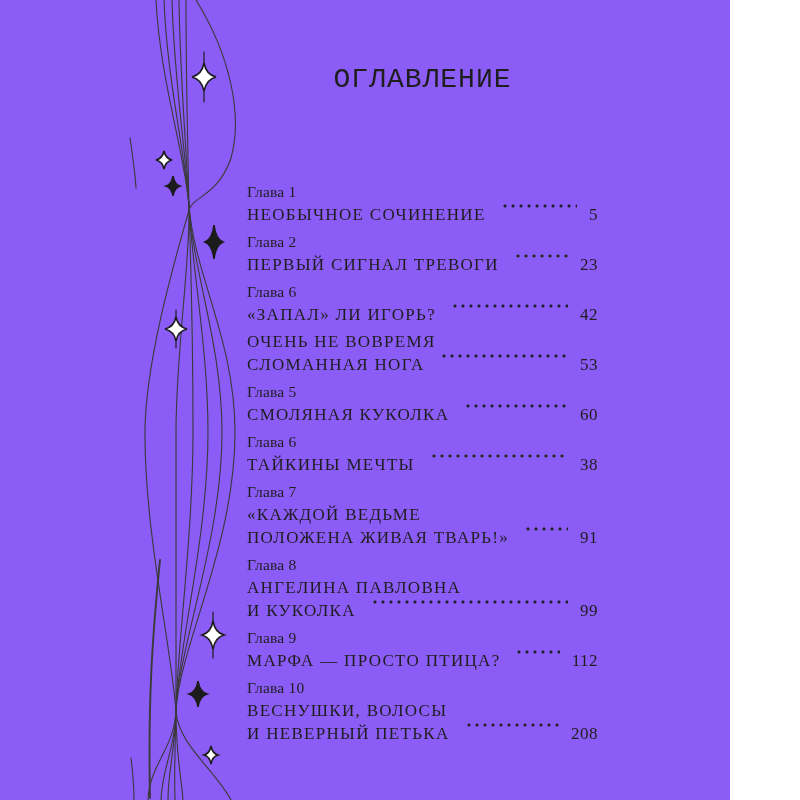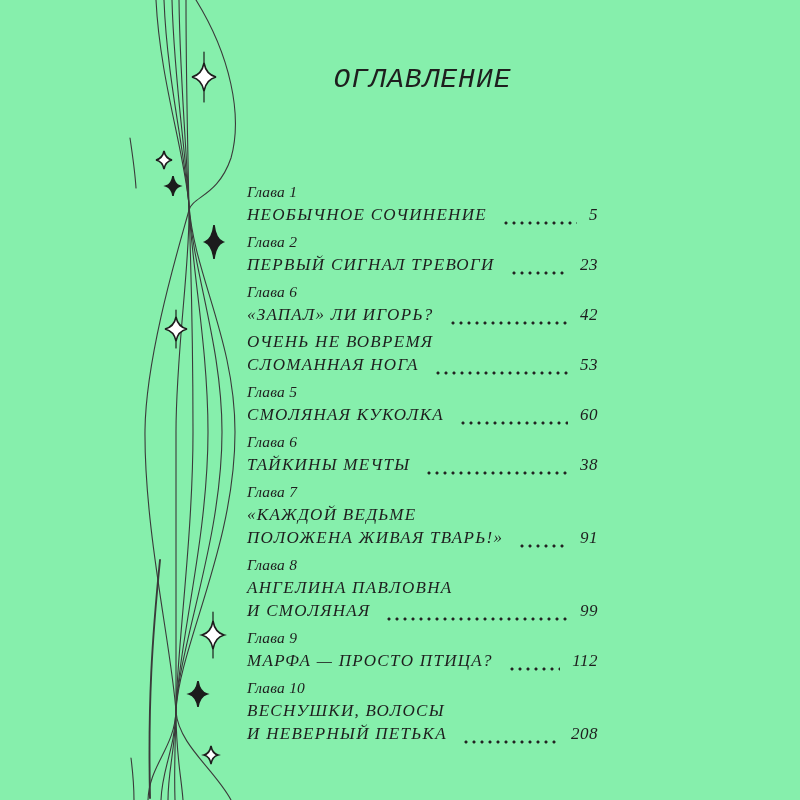--- a/index.html
+++ b/index.html
@@ -5,23 +5,22 @@
   html, body { margin: 0; padding: 0; }
   body {
     width: 800px; height: 800px;
     background: #ffffff;
     font-family: "Liberation Serif", serif;
     color: #1e1e1e;
     overflow: hidden;
   }
   .page {
     position: relative;
-    width: 800px; height: 800px;
-    background: #86efac;
-    font-style: italic;
+    width: 730px; height: 800px;
+    background: #8b5cf6;
   }
   .ribbon-svg {
     position: absolute;
     left: 0; top: 0;
     width: 270px; height: 800px;
   }
   .page-title {
     position: absolute;
     left: 247px; top: 64px;
     width: 351px;
@@ -51,21 +50,21 @@
   }
   .title-line {
     font-size: 17px;
     line-height: 23px;
     letter-spacing: 1.3px;
     color: #1e1e1e;
     white-space: nowrap;
   }
   .title-line.with-page {
     display: flex;
-    align-items: flex-end;
+    align-items: flex-start;
     gap: 8px;
   }
   .dot-leader {
     flex: 1 1 auto;
     min-width: 14px;
     height: 6px;
     margin: 0 4px 0 7px;
     background-image: radial-gradient(circle, #222222 1.35px, rgba(0,0,0,0) 1.75px);
     background-size: 8px 6px;
     background-repeat: repeat-x;
@@ -183,21 +182,21 @@
         <div class="title-line with-page">
           <span>ПОЛОЖЕНА ЖИВАЯ ТВАРЬ!»</span>
           <span class="dot-leader"></span>
           <span class="page-num">91</span>
         </div>
       </div>
       <div class="toc-entry">
         <div class="chapter-label">Глава 8</div>
         <div class="title-line"><span>АНГЕЛИНА ПАВЛОВНА</span></div>
         <div class="title-line with-page">
-          <span>И СМОЛЯНАЯ</span>
+          <span>И КУКОЛКА</span>
           <span class="dot-leader"></span>
           <span class="page-num">99</span>
         </div>
       </div>
       <div class="toc-entry">
         <div class="chapter-label">Глава 9</div>
         <div class="title-line with-page">
           <span>МАРФА — ПРОСТО ПТИЦА?</span>
           <span class="dot-leader"></span>
           <span class="page-num">112</span>

